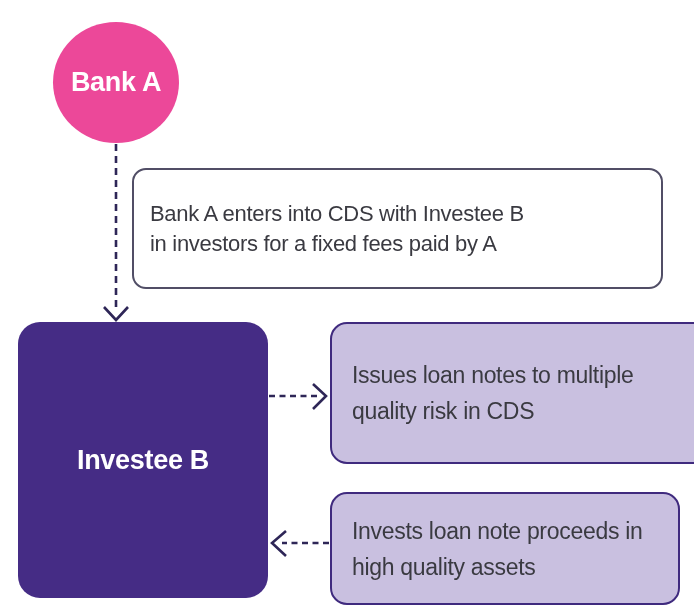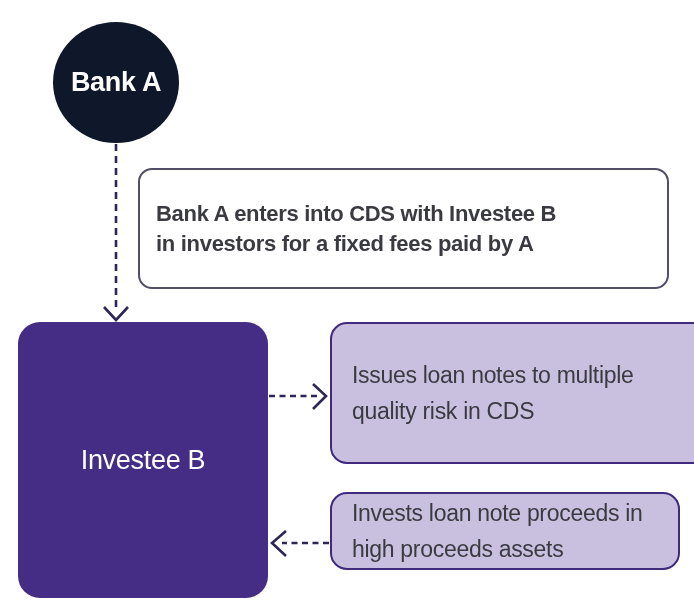--- a/index.html
+++ b/index.html
@@ -10,65 +10,65 @@
     background: #ffffff;
     font-family: "Liberation Sans", sans-serif;
     overflow: hidden;
   }
 
   
   .node-circle {
     position: absolute;
     left: 53px; top: 22px;
     width: 126px; height: 121px;
-    background: #0f172a;
+    background: #ec4899;
     border-radius: 50%;
     display: flex; align-items: center; justify-content: center;
     color: #ffffff;
     font-size: 27px; font-weight: bold;
     letter-spacing: -0.3px;
   }
   .node-rect {
     position: absolute;
     left: 18px; top: 322px;
     width: 250px; height: 276px;
     background: #452c85;
     border-radius: 22px;
     display: flex; align-items: center; justify-content: center;
     color: #ffffff;
-    font-size: 27px; font-weight: normal;
+    font-size: 27px; font-weight: bold;
     letter-spacing: -0.3px;
   }
 
   
   .note {
     position: absolute;
     box-sizing: border-box;
     display: flex; flex-direction: column; justify-content: center;
     color: #3a3a41;
     letter-spacing: -0.3px;
   }
   .note-white {
-    left: 138px; top: 168px;
+    left: 132px; top: 168px;
     width: 531px; height: 121px;
     background: #ffffff;
     border: 2px solid #514e66;
     border-radius: 14px;
     padding: 6px 10px 6px 16px;
-    font-size: 22px; line-height: 30px; font-weight: bold;
+    font-size: 22px; line-height: 30px;
   }
   .note-lavender {
     background: #c9c0e0;
     border: 2px solid #3f2a7e;
     border-radius: 17px;
     padding: 6px 10px 6px 20px;
     font-size: 23px; line-height: 36px;
   }
   .note-issues { left: 330px; top: 322px; width: 412px; height: 142px; }
-  .note-invests { left: 330px; top: 492px; width: 350px; height: 78px; }
+  .note-invests { left: 330px; top: 492px; width: 350px; height: 113px; }
 
   .note-line { white-space: nowrap; }
 
   
   .arrow-layer {
     position: absolute;
     left: 0; top: 0;
     width: 694px; height: 609px;
     pointer-events: none;
   }
@@ -91,21 +91,21 @@
     <span>Investee B</span>
   </div>
 
   <div class="note note-lavender note-issues">
     <div class="note-line">Issues loan notes to multiple</div>
     <div class="note-line">quality risk in CDS</div>
   </div>
 
   <div class="note note-lavender note-invests">
     <div class="note-line">Invests loan note proceeds in</div>
-    <div class="note-line">high proceeds assets</div>
+    <div class="note-line">high quality assets</div>
   </div>
 
   <svg class="arrow-layer" viewBox="0 0 694 609" xmlns="http://www.w3.org/2000/svg" stroke="#2e2657" fill="none" stroke-width="2.6">
 
     <g>
       <line x1="116" y1="144" x2="116" y2="312" stroke-dasharray="7 5"></line>
       <polyline points="104,307 116,320 128,307"></polyline>
     </g>
 
     <g>

